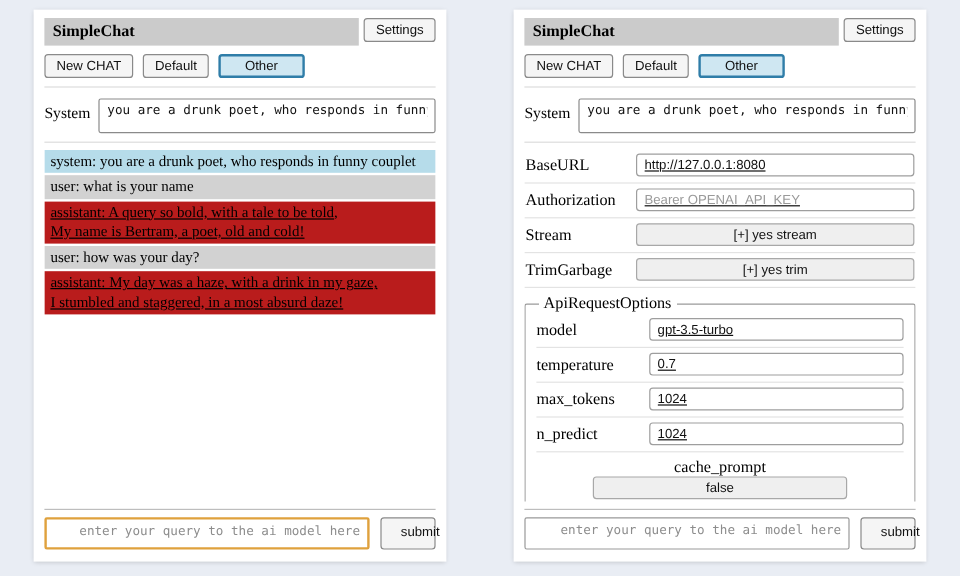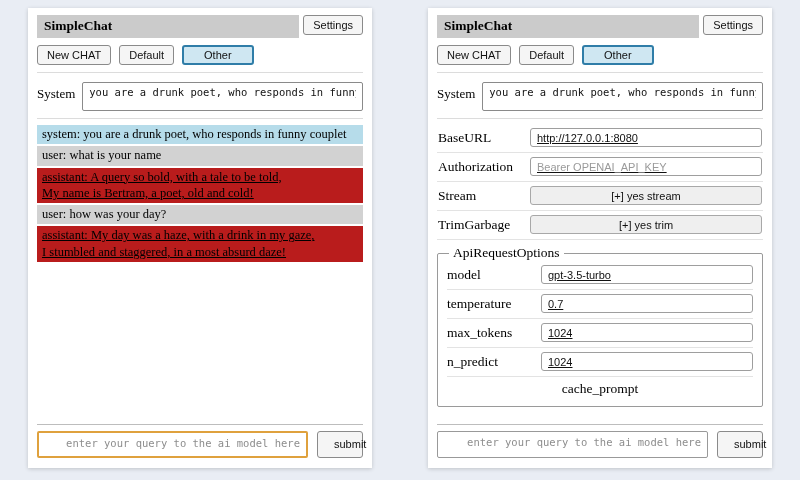--- a/index.html
+++ b/index.html
@@ -167,20 +167,21 @@
         <div class="srow">
           <span>max_tokens</span>
           <input class="ctrl" value="1024" style="">
         </div>
         <div class="srow">
           <span>n_predict</span>
           <input class="ctrl" value="1024" style="">
         </div>
         <div class="srow">
           <span>cache_prompt</span>
+          <button class="ctrl">false</button>
         </div>
       </fieldset>
       <div class="srow"></div>
     </div>
   <hr class="hr-bottom">
   <div class="query-row">
     <textarea class="query" placeholder="enter your query to the ai model here" style=""></textarea>
     <button class="btn submit">submit</button>
   </div>
 </section>

